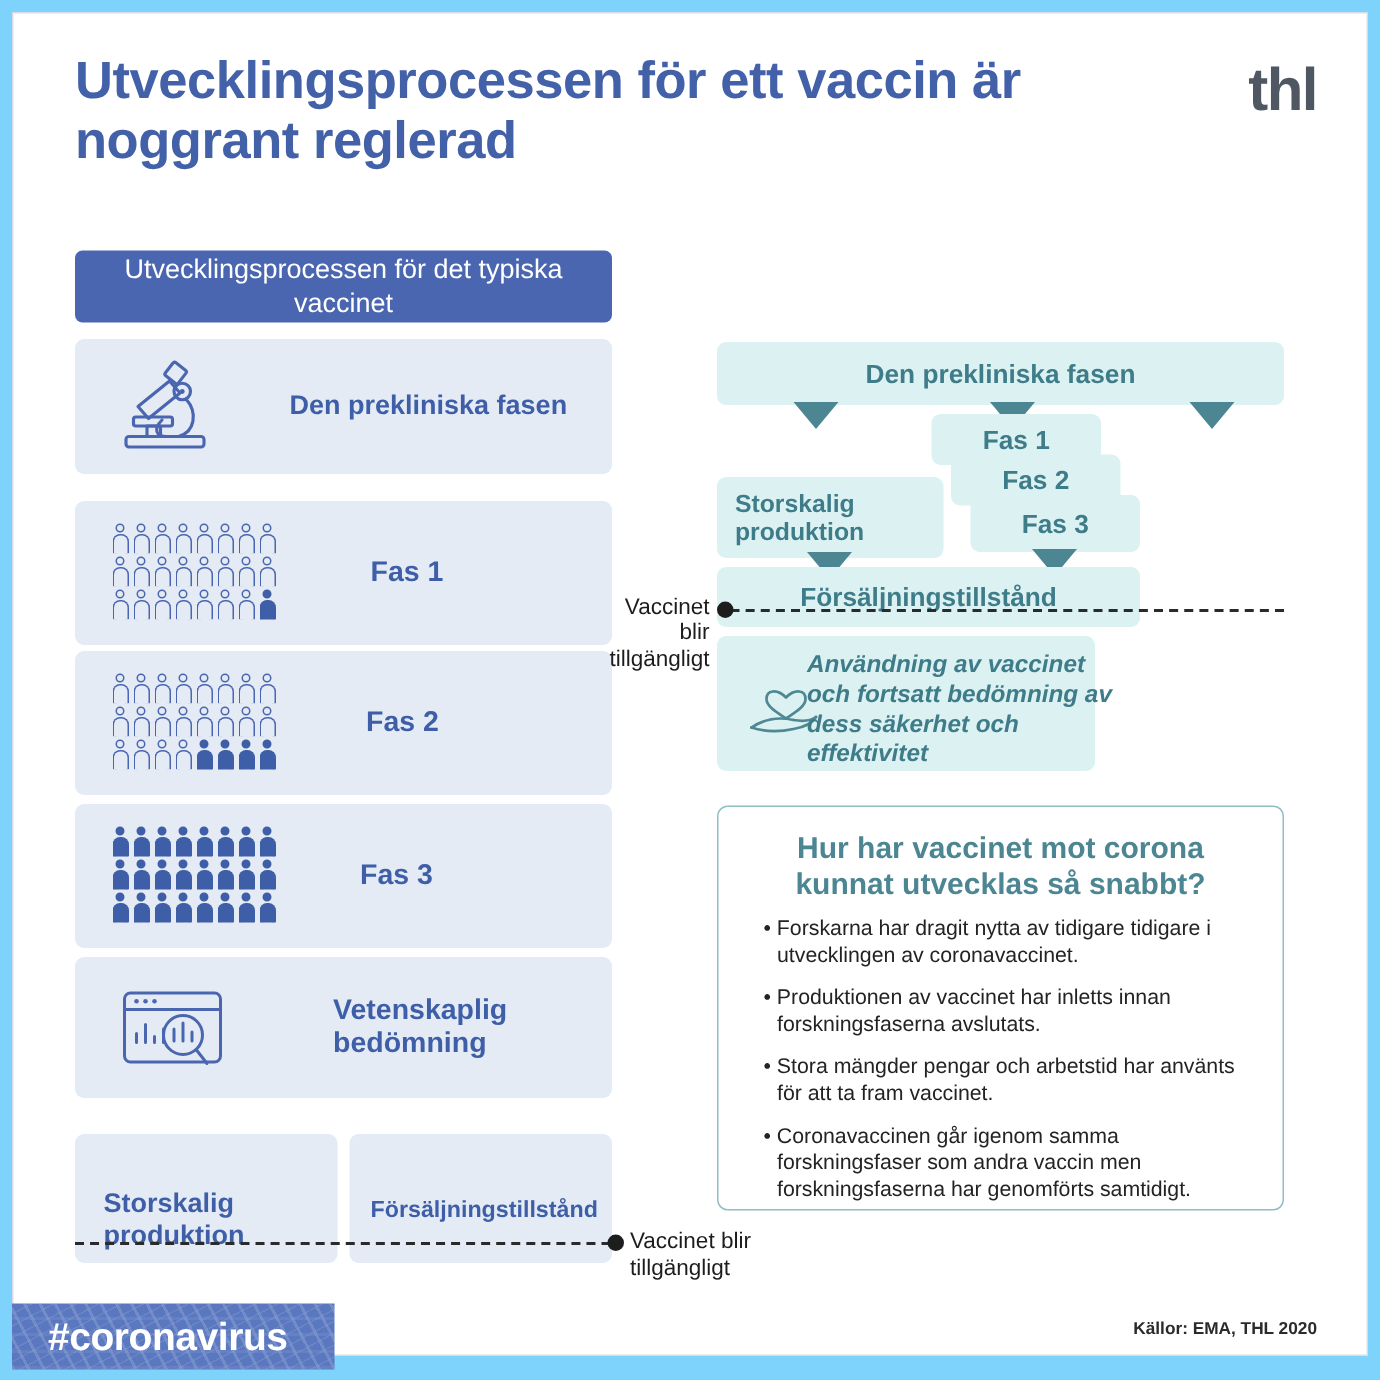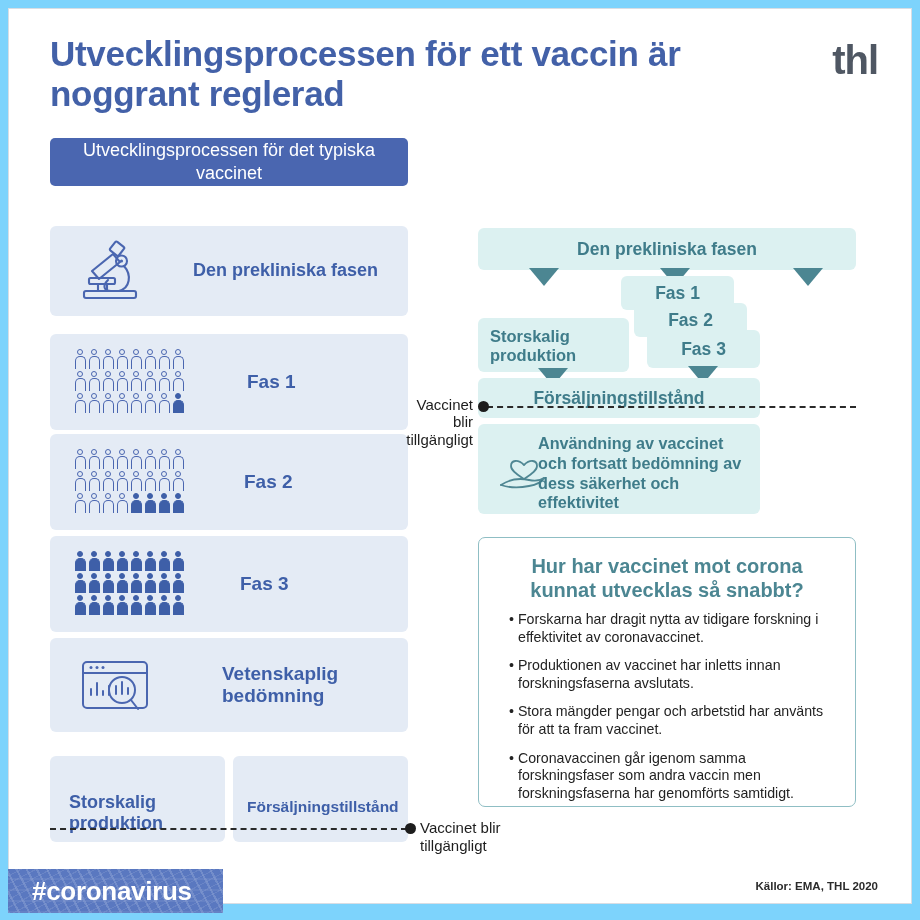--- a/index.html
+++ b/index.html
@@ -48,21 +48,21 @@
     border-radius: 5px;
     color: #ffffff;
     font-size: 18px;
     line-height: 1.3;
     text-align: center;
     display: flex;
     align-items: center;
     justify-content: center;
     padding: 6px 10px;
   }
-  .colhead.left  { left: 50px;  top: 138px; width: 358px; height: 48px; background: #4A66B0; }
+  .colhead.left  { left: 50px;  top: 167px; width: 358px; height: 48px; background: #4A66B0; }
   .colhead.right { left: 478px; top: 150px; width: 378px; height: 58px; background: #4C8692; }
 
   
   .box {
     position: absolute;
     border-radius: 6px;
     display: flex;
     align-items: center;
   }
   .box.blue  { background: #E4EBF5; }
@@ -590,36 +590,36 @@
 
   <div class="box teal" style="left:478px; top:378px; width:282px; height:40px; justify-content:center;">
     <span class="box-label" style="font-size:17.5px;">Försäljningstillstånd</span>
   </div>
 
   <div class="dashed" style="left:487px; top:406px; width:369px;"></div>
   <div class="dot" style="left:478px; top:401px;"></div>
   <div class="marker-text" style="left:415px; top:396px; text-align:right; width:58px;">Vaccinet</div>
   <div class="marker-text" style="left:383px; top:413px; text-align:right; width:90px;">blir tillgängligt</div>
 
-  <div class="box teal" style="left:478px; top:424px; width:282px; height:90px;">
+  <div class="box teal" style="left:478px; top:424px; width:252px; height:90px;font-style:italic;">
     <span class="icon-wrap" style="left:20px; top:24px;">
       <svg width="54" height="42" viewBox="0 0 54 42" fill="none" stroke="#4F8793" stroke-width="1.8" stroke-linecap="round" stroke-linejoin="round">
         <path d="M26 17 C20 11 13 12 13 18 C13 23 20 27 26 31 C32 27 39 23 39 18 C39 12 32 11 26 17 Z"></path>
         <path d="M3 37 C12 31 22 30 31 32"></path>
         <path d="M31 32 C37 33 42 33 46 30"></path>
         <path d="M3 37 C12 40 22 40 31 38 C37 37 43 35 46 30"></path>
       </svg>
     </span>
     <span class="box-label" style="position:absolute; left:60px; top:10px; font-size:16.2px; width:210px; line-height:1.22;">Användning av vaccinet och fortsatt bedömning av dess säkerhet och effektivitet</span>
   </div>
 
   <div class="infobox">
     <h2>Hur har vaccinet mot corona kunnat utvecklas så snabbt?</h2>
     <ul>
-      <li>• Forskarna har dragit nytta av tidigare forskning i effektivitet av coronavaccinet.</li>
+      <li>• Forskarna har dragit nytta av tidigare tidigare i utvecklingen av coronavaccinet.</li>
       <li>• Produktionen av vaccinet har inletts innan forskningsfaserna avslutats.</li>
       <li>• Stora mängder pengar och arbetstid har använts för att ta fram vaccinet.</li>
       <li>• Coronavaccinen går igenom samma forskningsfaser som andra vaccin men forskningsfaserna har genomförts samtidigt.</li>
     </ul>
   </div>
 
   <div class="hashtag">
     <div class="pattern"></div>
     <span>#coronavirus</span>
   </div>

